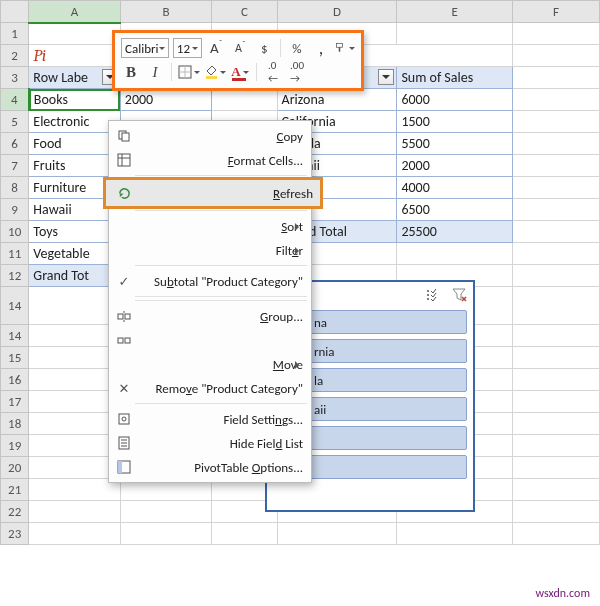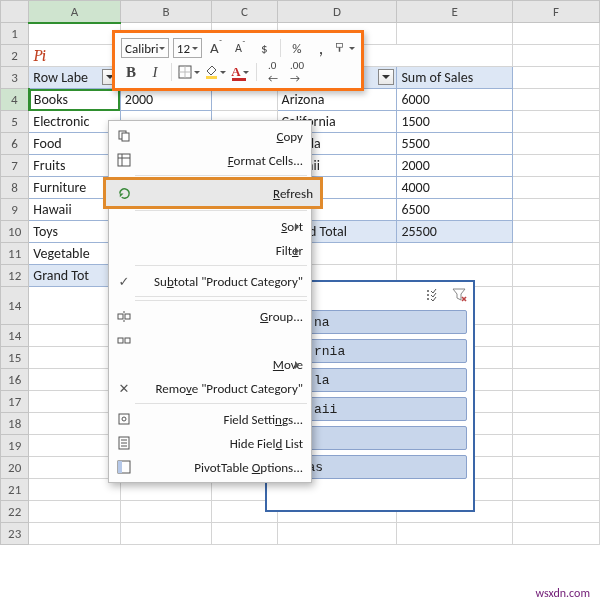--- a/index.html
+++ b/index.html
@@ -141,21 +141,20 @@
 
   
   .slicer {
     position:absolute;
     left:265px; top:280px;
     width:210px; height:232px;
     border:2px solid #3a66a8;
     background:#fff;
     z-index:5;
     padding:4px 6px;
-    font-family:Liberation Mono, monospace;
   }
   .slicer-head{display:flex;justify-content:flex-end;gap:10px;height:18px;align-items:center;color:#555;font-size:14px}
   .slicer-body{display:flex;flex-direction:column;gap:5px;margin-top:6px}
   .slicer-item{
     background:#c8d6eb;
     border:1px solid #8aa2cc;
     border-radius:2px;
     height:24px;
     display:flex;align-items:center;
     padding:0 10px;

